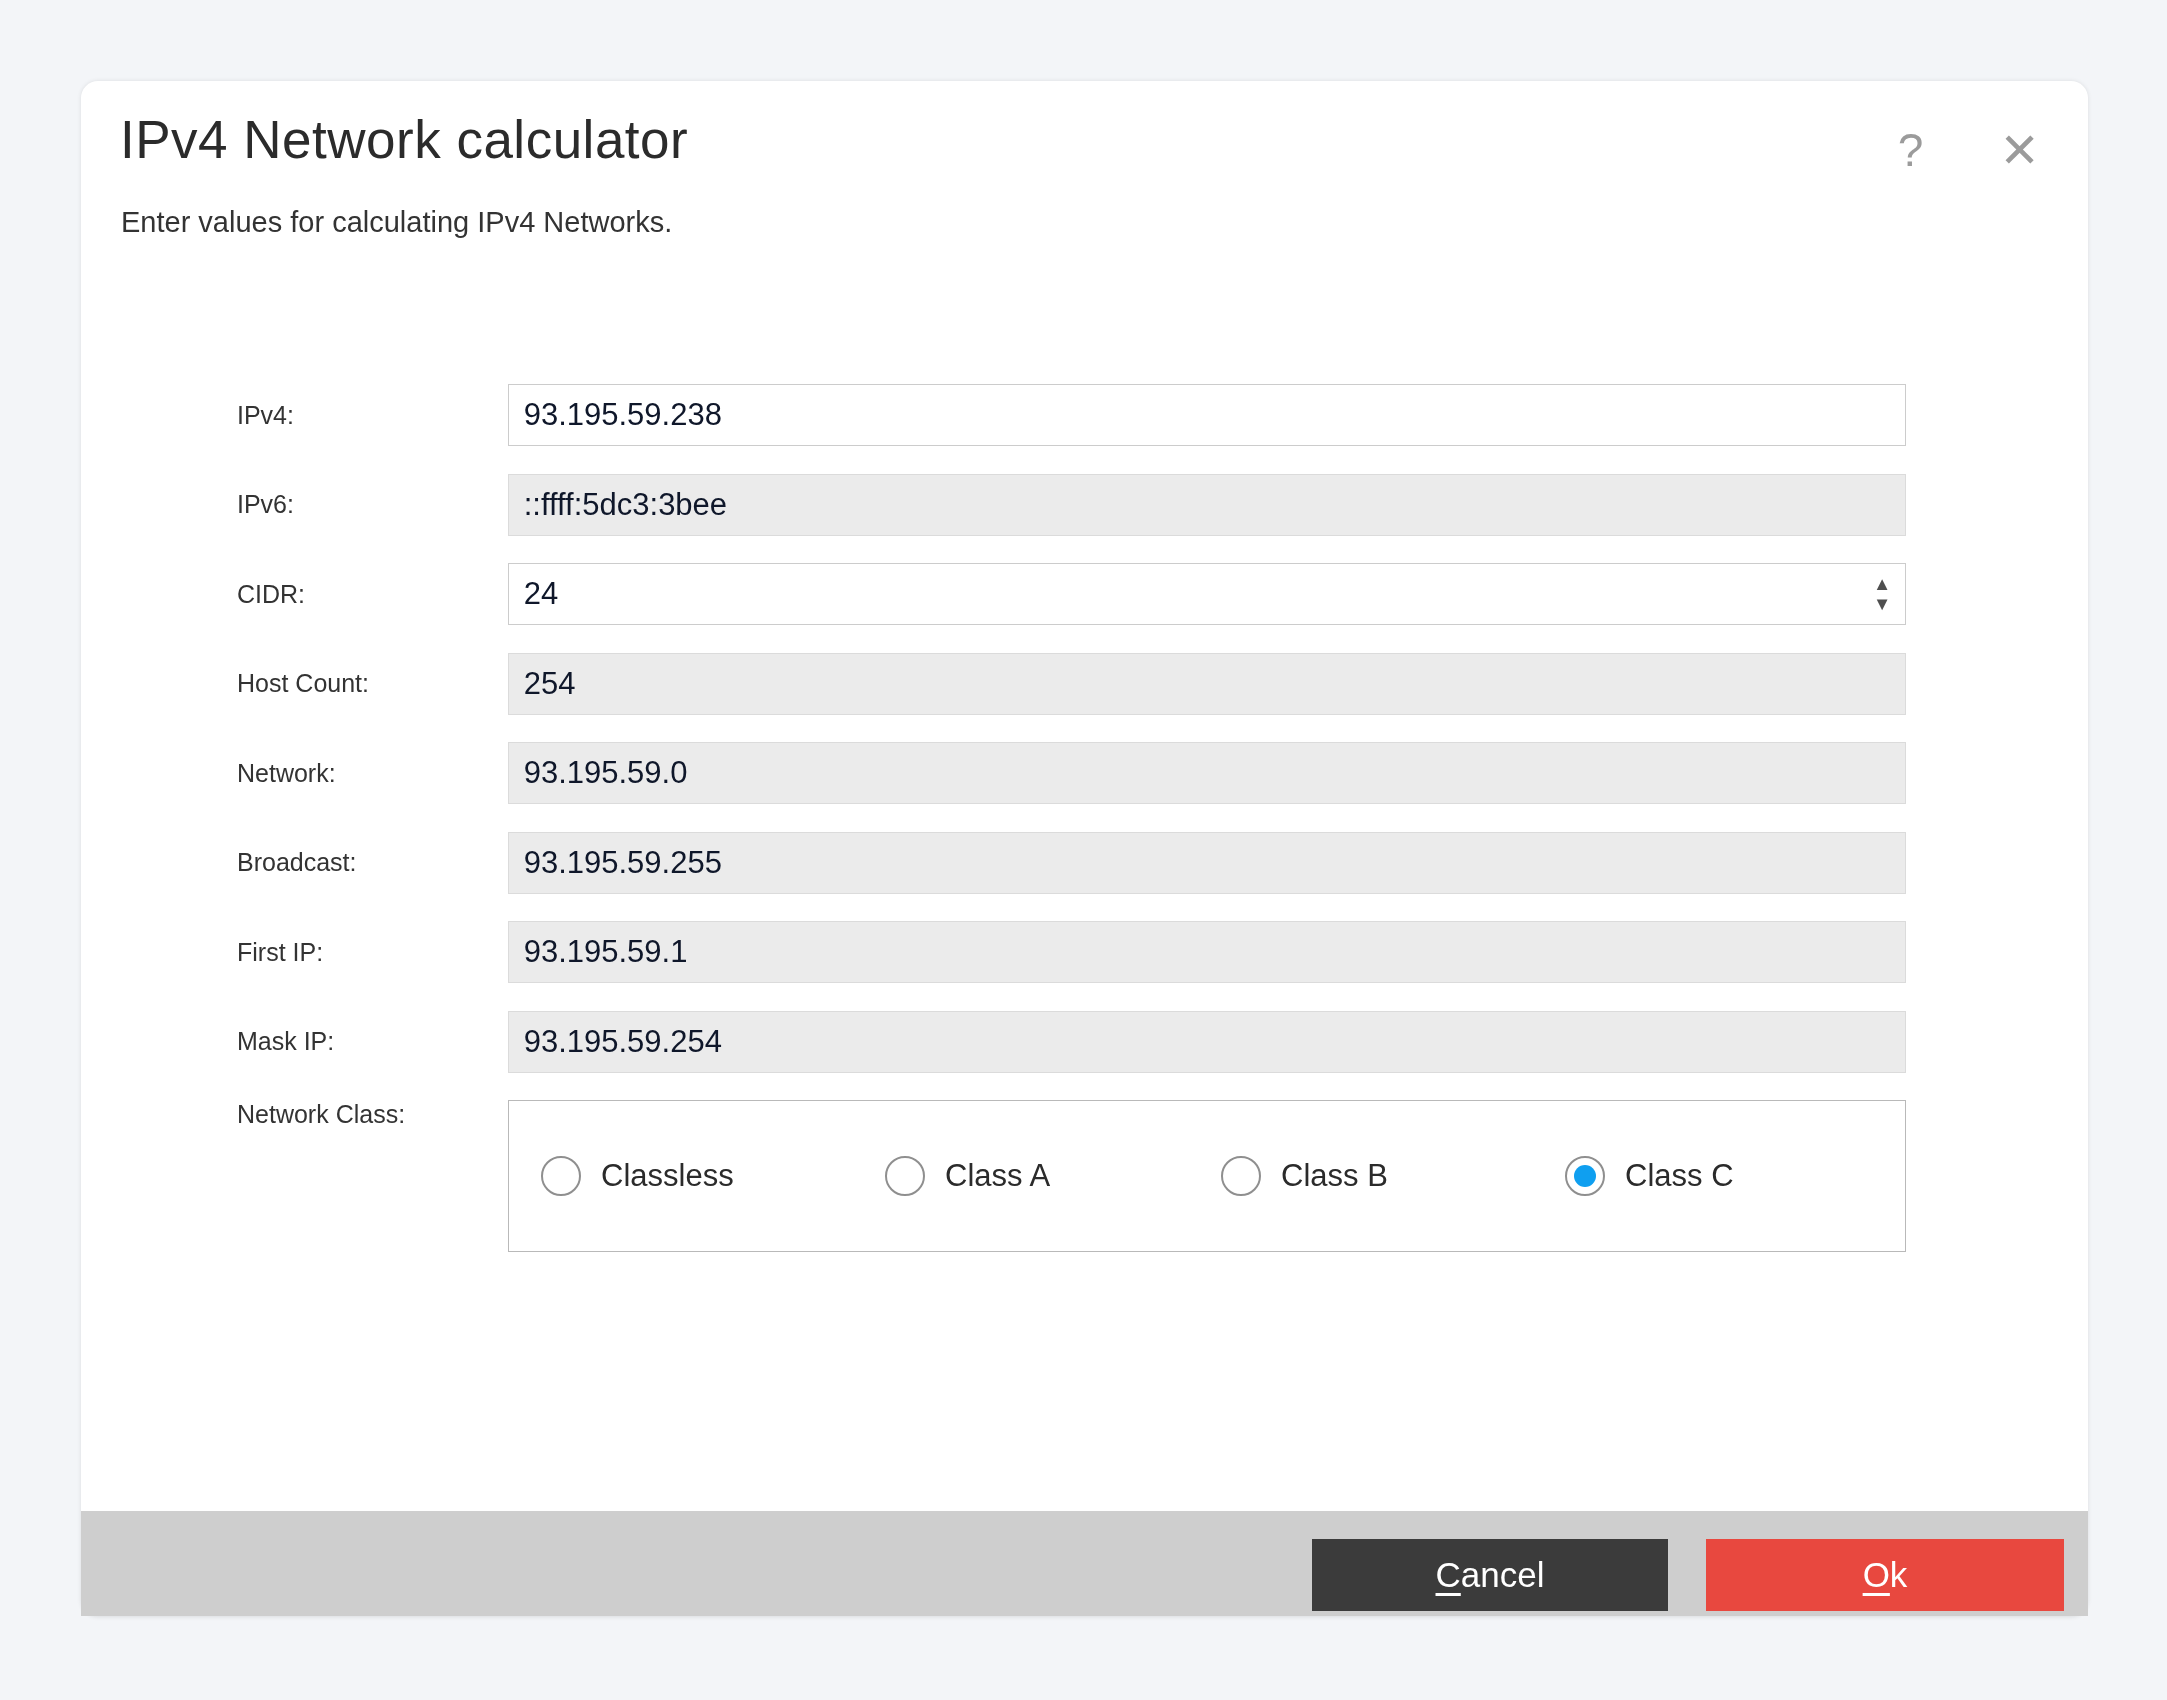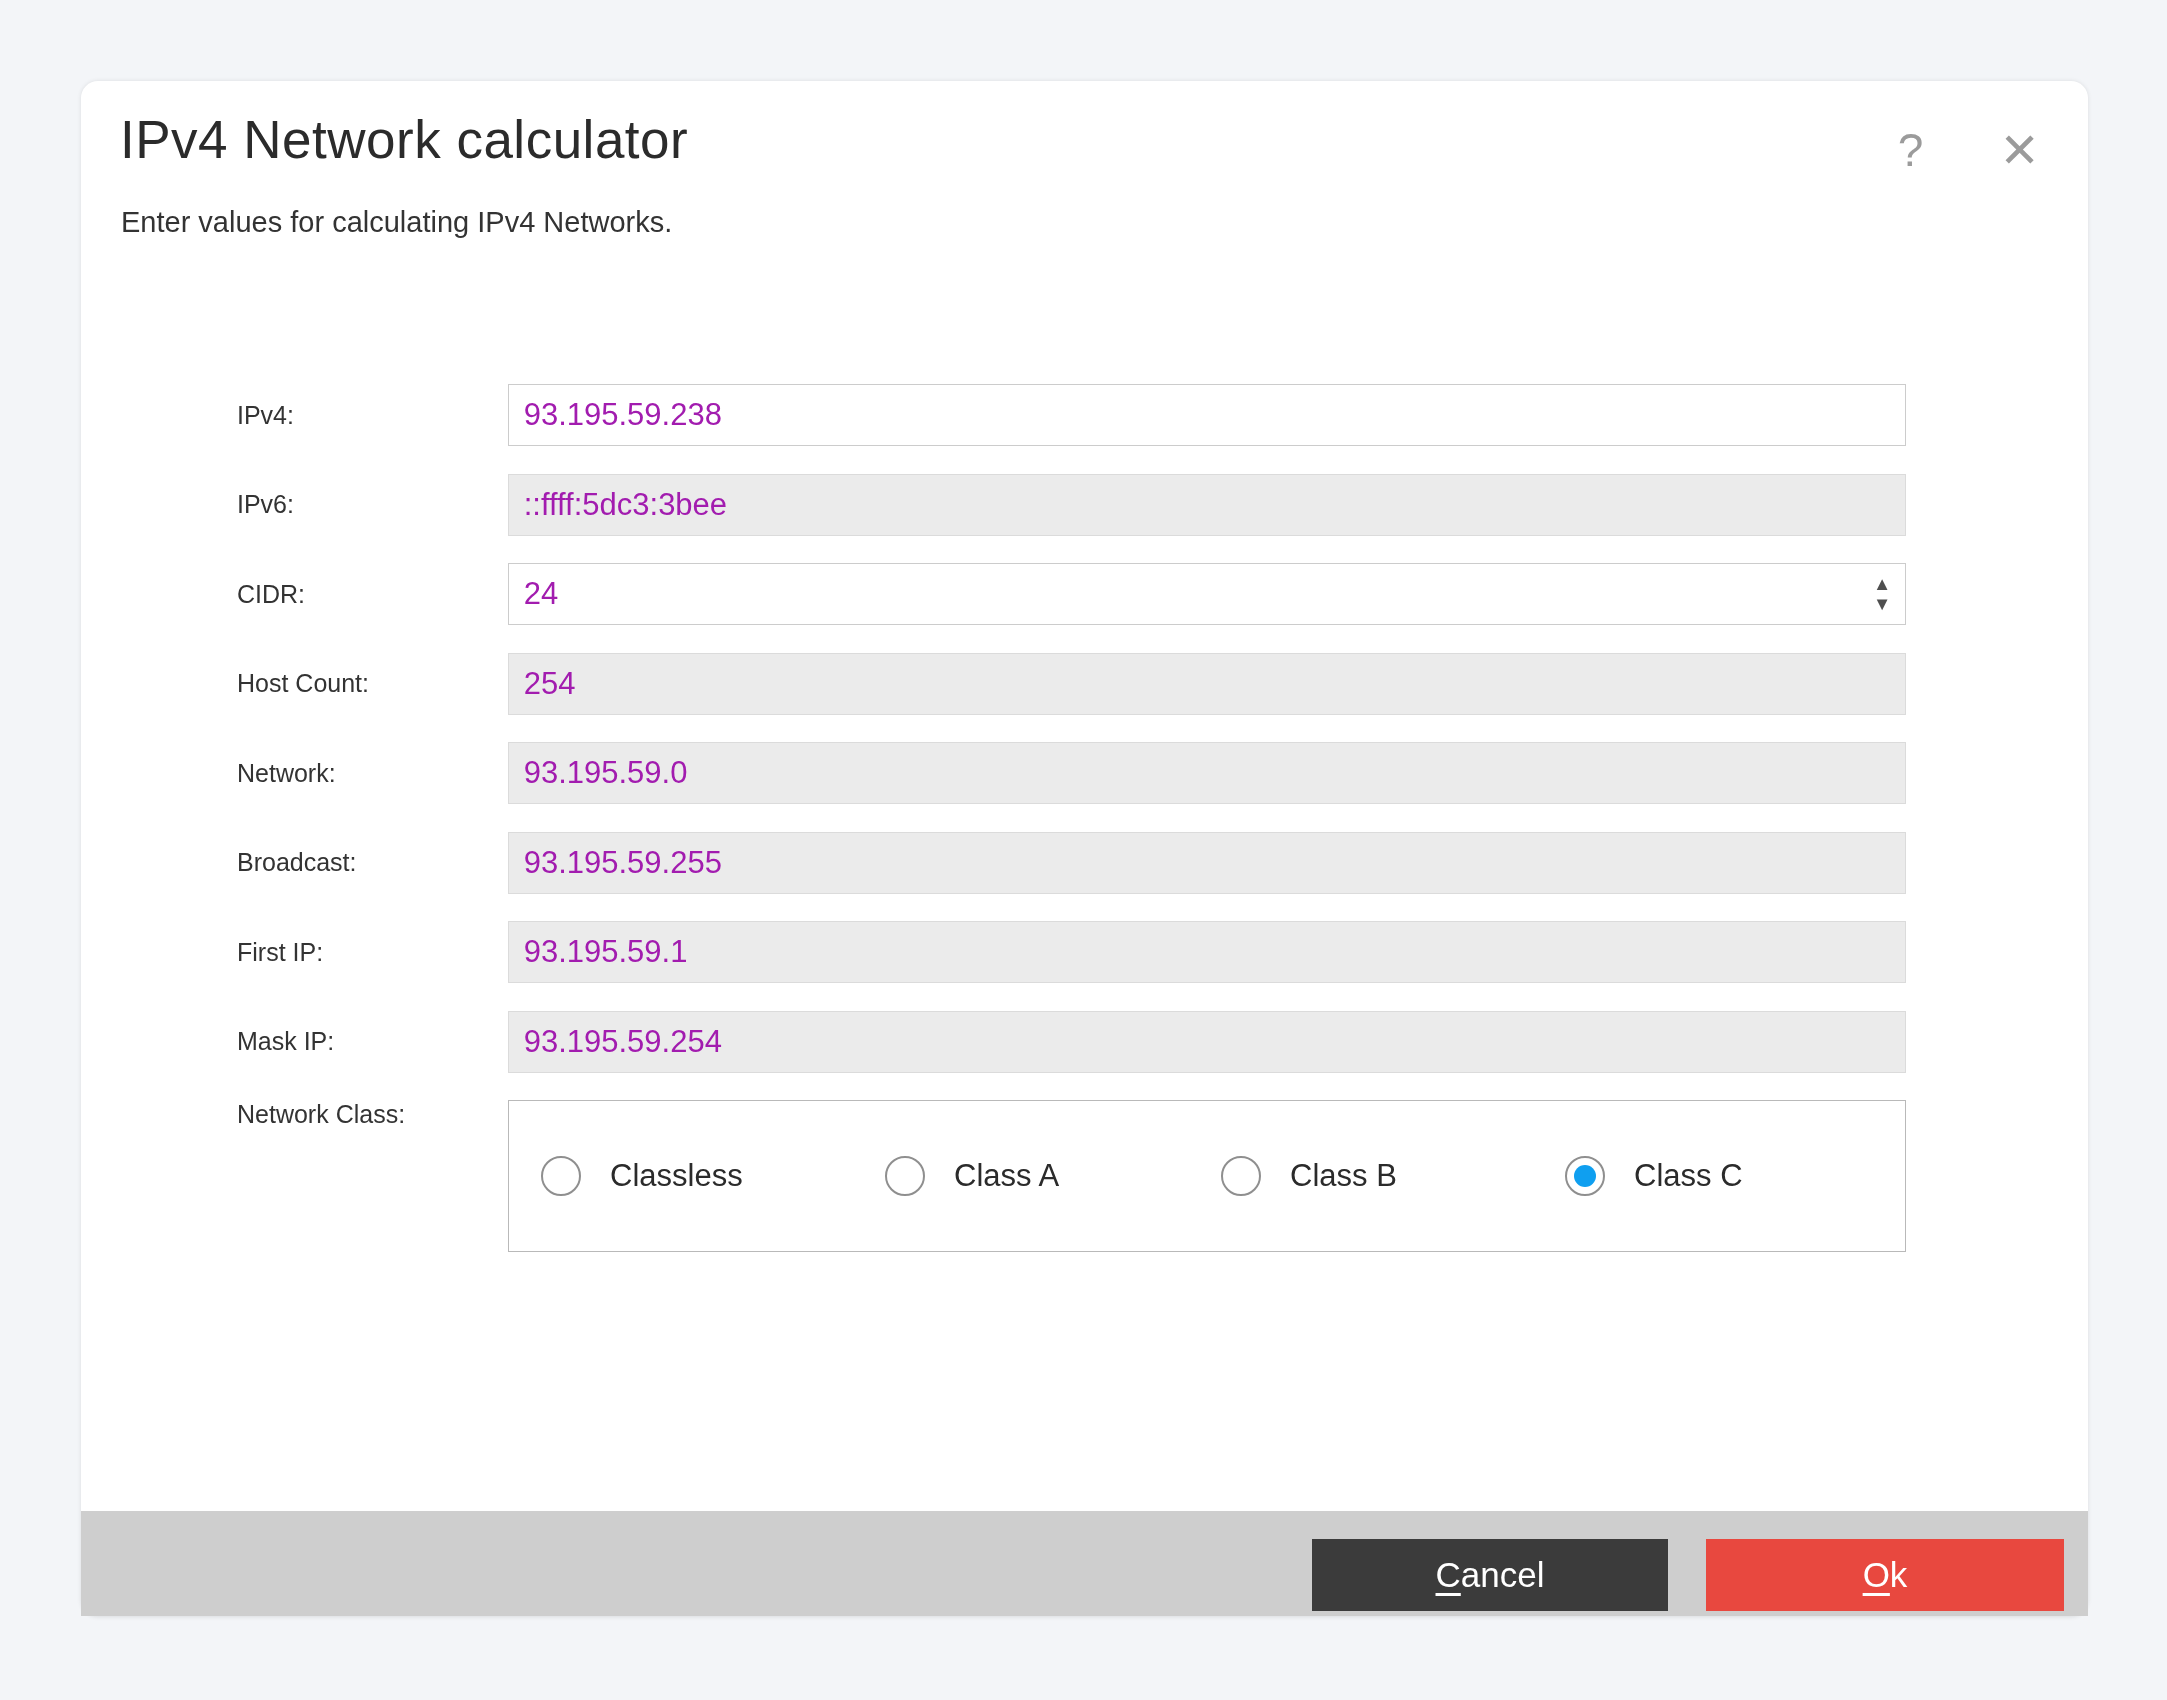--- a/index.html
+++ b/index.html
@@ -35,21 +35,21 @@
   .form{position:absolute;left:156px;top:303px;width:1669px;}
   .row{display:flex;align-items:center;height:62px;margin-bottom:27.5px;}
   .flabel{
     width:271px;flex-shrink:0;font-size:25px;color:#333333;white-space:nowrap;
   }
   .fwrap{position:relative;flex:1;height:62px;}
   .field{
     width:100%;height:62px;box-sizing:border-box;
     border:1.8px solid #cccccc;background:#ffffff;
     font-family:"Liberation Sans", sans-serif;
-    font-size:31px;color:#a21caf;padding:0 14.7px;outline:none;
+    font-size:31px;color:#0f172a;padding:0 14.7px;outline:none;
   }
   .row.readonly .field{background:#ebebeb;border-color:#dbdbdb;}
   .spinner{
     position:absolute;right:14.7px;top:50%;transform:translateY(-50%);
     display:flex;flex-direction:column;align-items:center;gap:5.5px;
   }
   .spin-btn{
     font-size:18.4px;line-height:14.7px;color:#4f4f4f;cursor:default;
     user-select:none;
   }
@@ -64,21 +64,21 @@
   }
   .radio{
     width:40px;height:40px;box-sizing:border-box;border:2.8px solid #8f8f8f;
     border-radius:50%;background:#ffffff;flex-shrink:0;position:relative;
   }
   .radio.selected::after{
     content:"";position:absolute;left:50%;top:50%;
     width:22px;height:22px;margin:-11px 0 0 -11px;border-radius:50%;
     background:#0f9ff0;
   }
-  .rlabel{margin-left:29px;font-size:31px;color:#2b2b2b;white-space:nowrap;}
+  .rlabel{margin-left:20px;font-size:31px;color:#2b2b2b;white-space:nowrap;}
   .footer{
     position:absolute;left:0;bottom:0;width:100%;height:105px;background:#cecece;
   }
   .btn{
     position:absolute;top:27.5px;height:72px;border:none;
     display:flex;align-items:center;justify-content:center;
     font-family:"Liberation Sans", sans-serif;
     font-size:35px;color:#ffffff;cursor:default;
   }
   .btn.cancel{right:420px;width:356px;background:#3b3b3b;}

